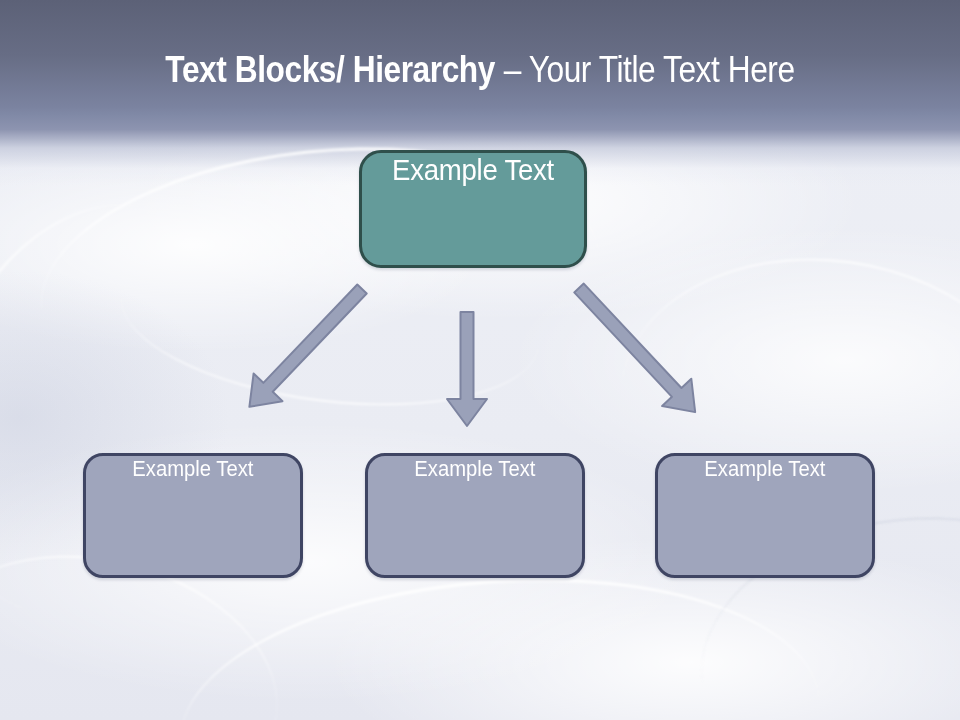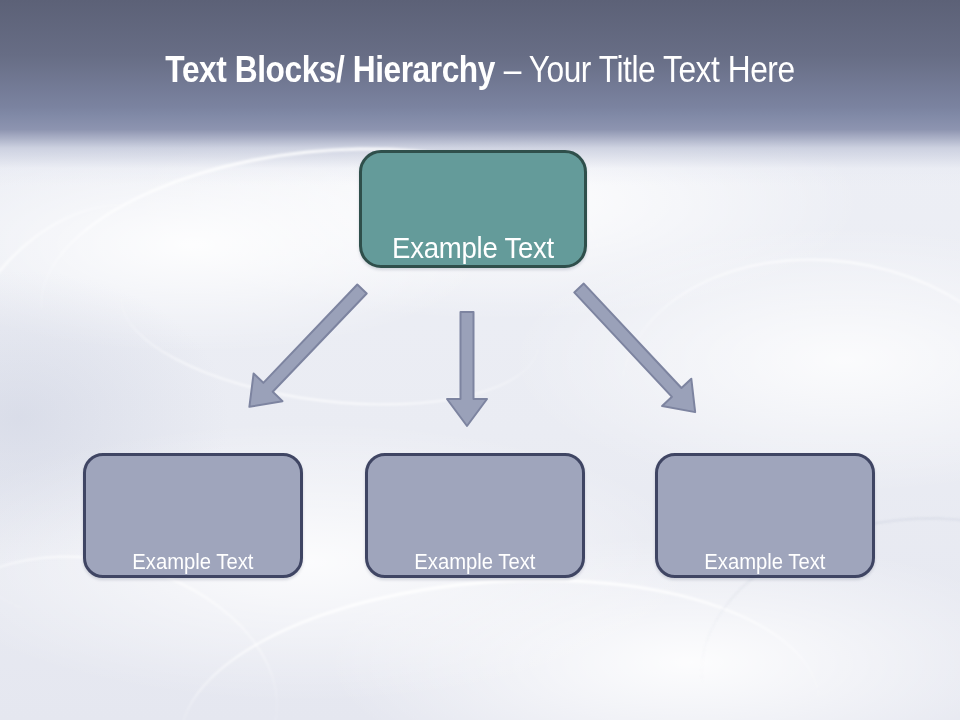--- a/index.html
+++ b/index.html
@@ -38,21 +38,21 @@
     font-size:36px;font-weight:400;letter-spacing:-.5px;line-height:1.1;
     transform:scaleX(.88);transform-origin:480px 0;
   }
   .title-bold{font-weight:700;}
   .title-light{font-weight:400;margin-left:10px;}
 
   .arrows{position:absolute;left:0;top:0;width:960px;height:720px;}
 
   .node{
     position:absolute;box-sizing:border-box;
-    display:flex;align-items:flex-end;justify-content:center;
+    display:flex;align-items:flex-start;justify-content:center;
     border-style:solid;border-width:3px;
     box-shadow:0 2px 3px rgba(50,60,90,.18);
   }
   .node span{display:inline-block;transform:scaleX(.92);white-space:nowrap;}
   .node-root{
     left:359px;top:150px;width:228px;height:118px;
     border-radius:22px;font-size:30px;letter-spacing:-.3px;
   }
   .node-child{
     top:453px;width:220px;height:125px;

